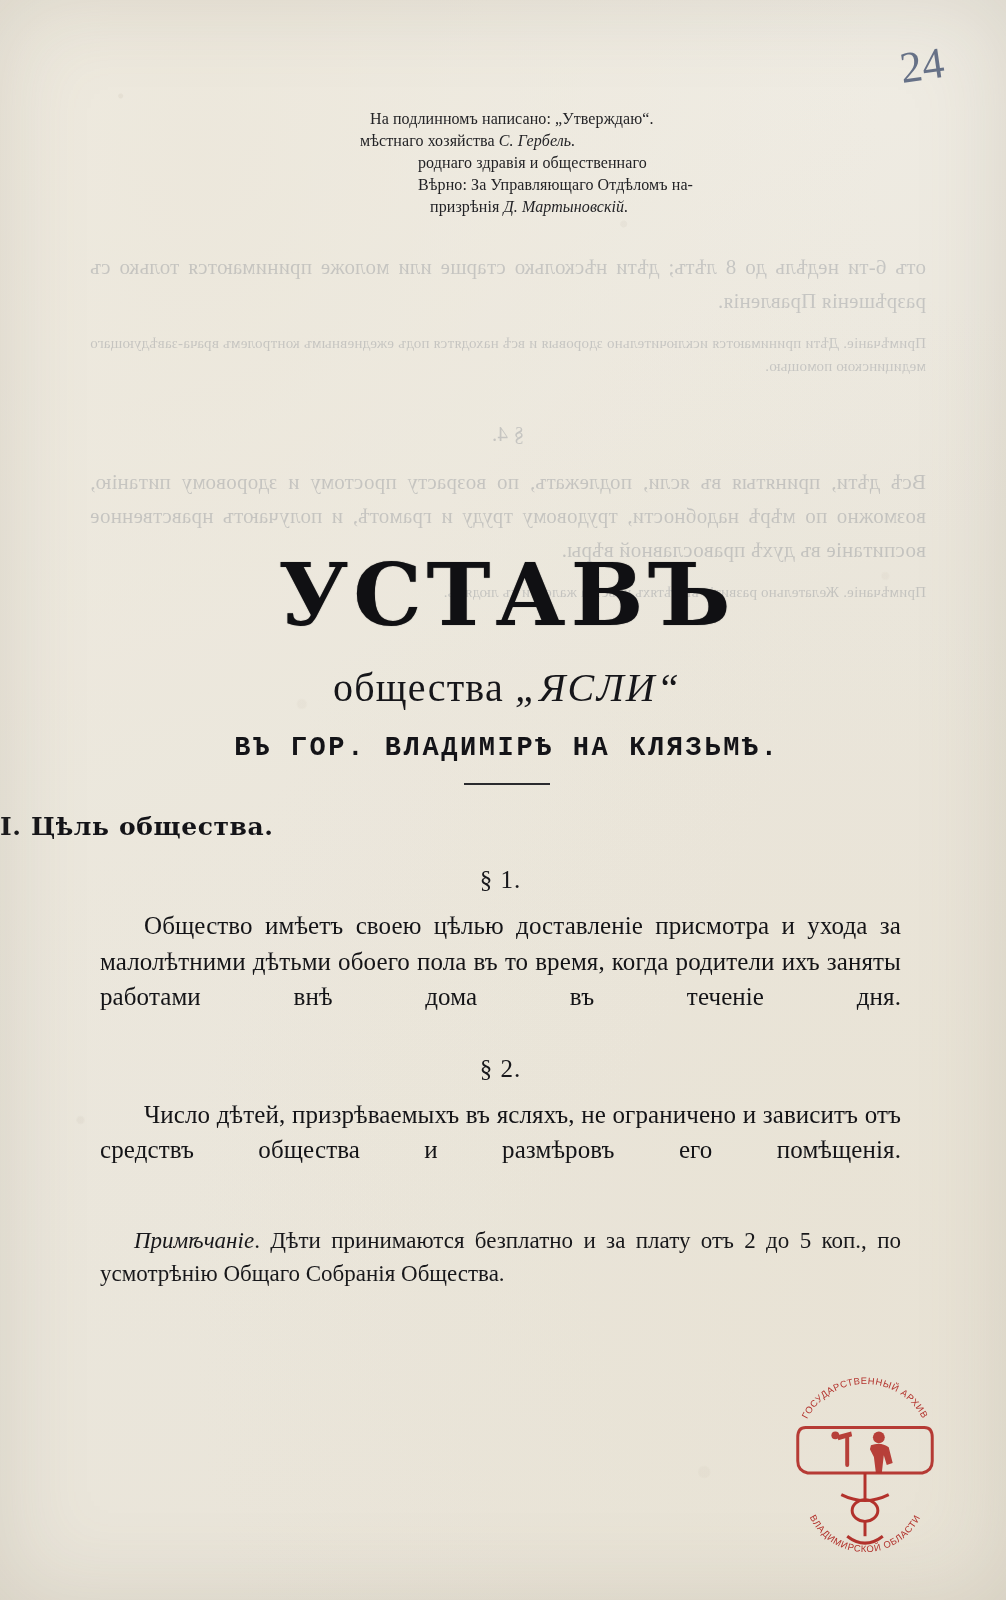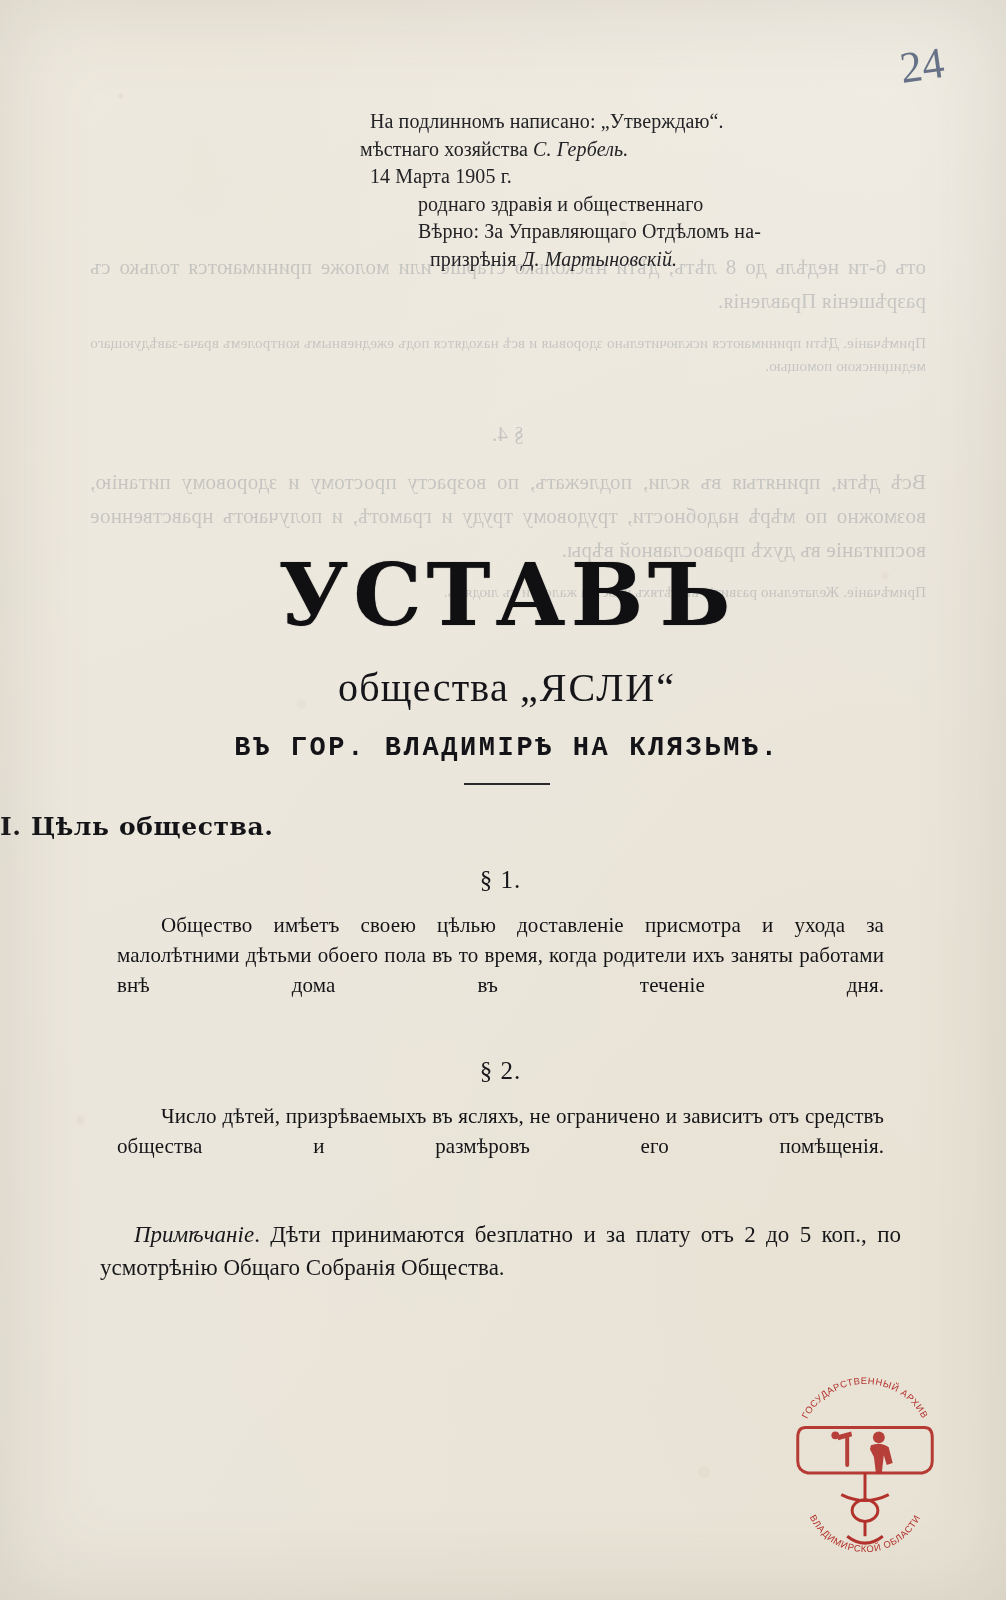--- a/index.html
+++ b/index.html
@@ -55,21 +55,21 @@
   }
   .bleed .small { font-size: 15px; line-height: 1.5; }
   .bleed p { margin: 0 0 14px 0; text-align: justify; }
   .bleed .gap { height: 26px; }
 
   .header-note {
     position: absolute;
     left: 360px;
     top: 108px;
     width: 520px;
-    font-size: 20px;
+    font-size: 16px;
     line-height: 1.38;
     color: #232326;
     letter-spacing: .1px;
   }
   .header-note .ln { white-space: nowrap; }
   .header-note .ln-c1 { padding-left: 10px; }
   .header-note .ln-c2 { padding-left: 58px; }
   .header-note .ln-c3 { padding-left: 70px; }
   .header-note i { }
 
@@ -98,21 +98,21 @@
     line-height: 1;
     color: #101013;
     text-shadow: 0 0 1px rgba(0,0,0,.5);
   }
   .title-sub {
     margin-top: 26px;
     font-size: 40px;
     letter-spacing: 1.2px;
     color: #16161a;
   }
-  .title-sub .q { letter-spacing: 2px; }
+  .title-sub .q { letter-spacing: 2px; font-style: italic; }
   .title-city {
     margin-top: 22px;
     font-family: Liberation Mono, monospace;
     font-weight: 700;
     font-size: 27px;
     letter-spacing: 2.6px;
     color: #141418;
   }
   .rule {
     width: 86px;
@@ -141,22 +141,22 @@
     color: #18181c;
   }
 
   .body {
     position: absolute;
     left: 100px;
     right: 105px;
     top: 866px;
   }
   .body p.txt {
-    margin: 17px;
-    font-size: 21px;
+    margin: 0;
+    font-size: 25px;
     line-height: 1.42;
     text-align: justify;
     text-align-last: justify;
     text-indent: 44px;
     color: #141417;
     letter-spacing: .1px;
   }
   .blockgap { height: 40px; }
 
   .note {
@@ -204,21 +204,20 @@
   </div>
 
   <div class="folio">24</div>
 
   <div class="header-note">
     <div class="ln ln-c1">На подлинномъ написано: „Утверждаю“.</div>
     <div class="ln">
       <span>мѣстнаго хозяйства</span>
       <i>С. Гербель.</i>
     </div>
-    <div class="ln ln-c1">14 Марта 1905 г.</div>
     <div class="ln ln-c2">роднаго здравія и общественнаго</div>
     <div class="ln ln-c2">Вѣрно: За Управляющаго Отдѣломъ на-</div>
     <div class="ln ln-c3">
       <span>призрѣнія</span>
       <i>Д. Мартыновскій.</i>
     </div>
   </div>
 
   <div class="title-block">
     <div class="title-main">УСТАВЪ</div>

